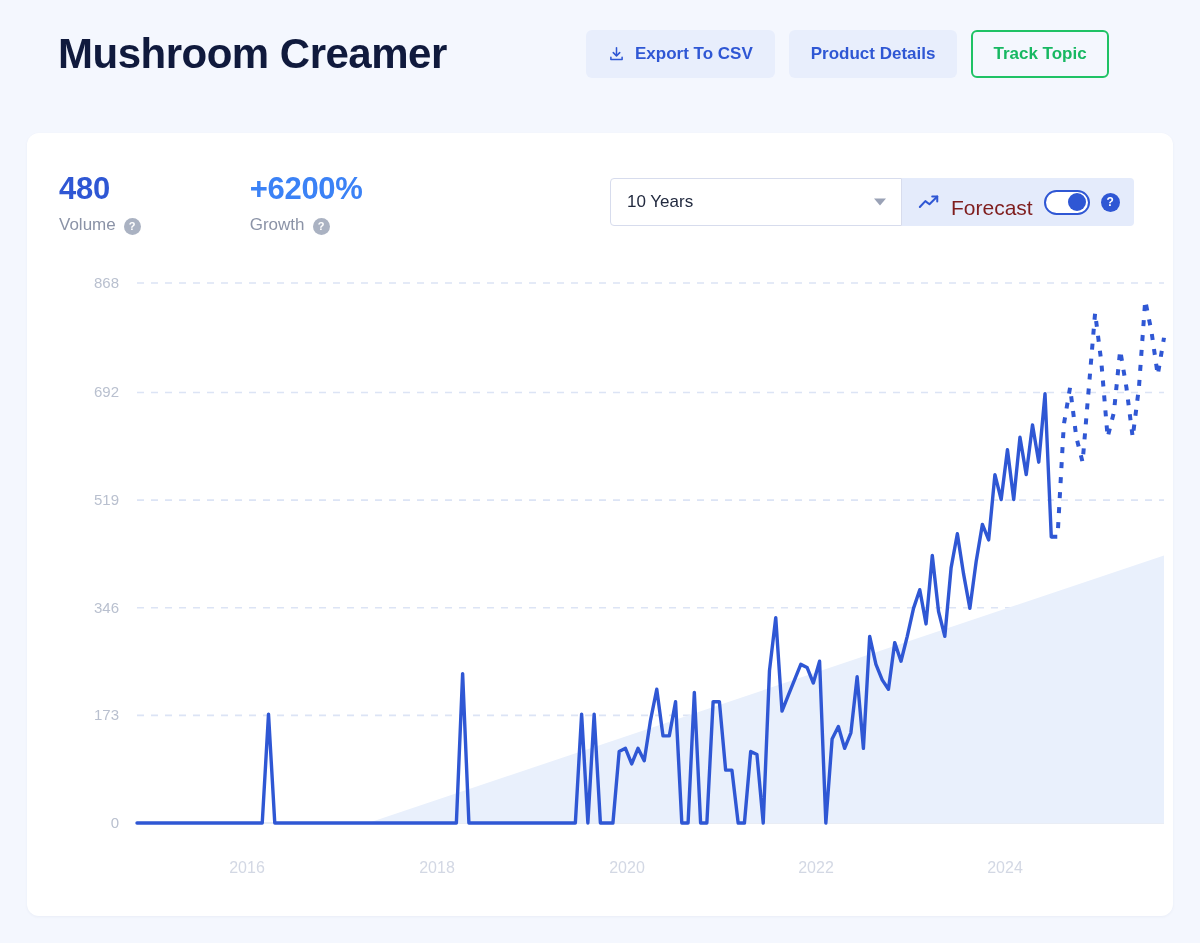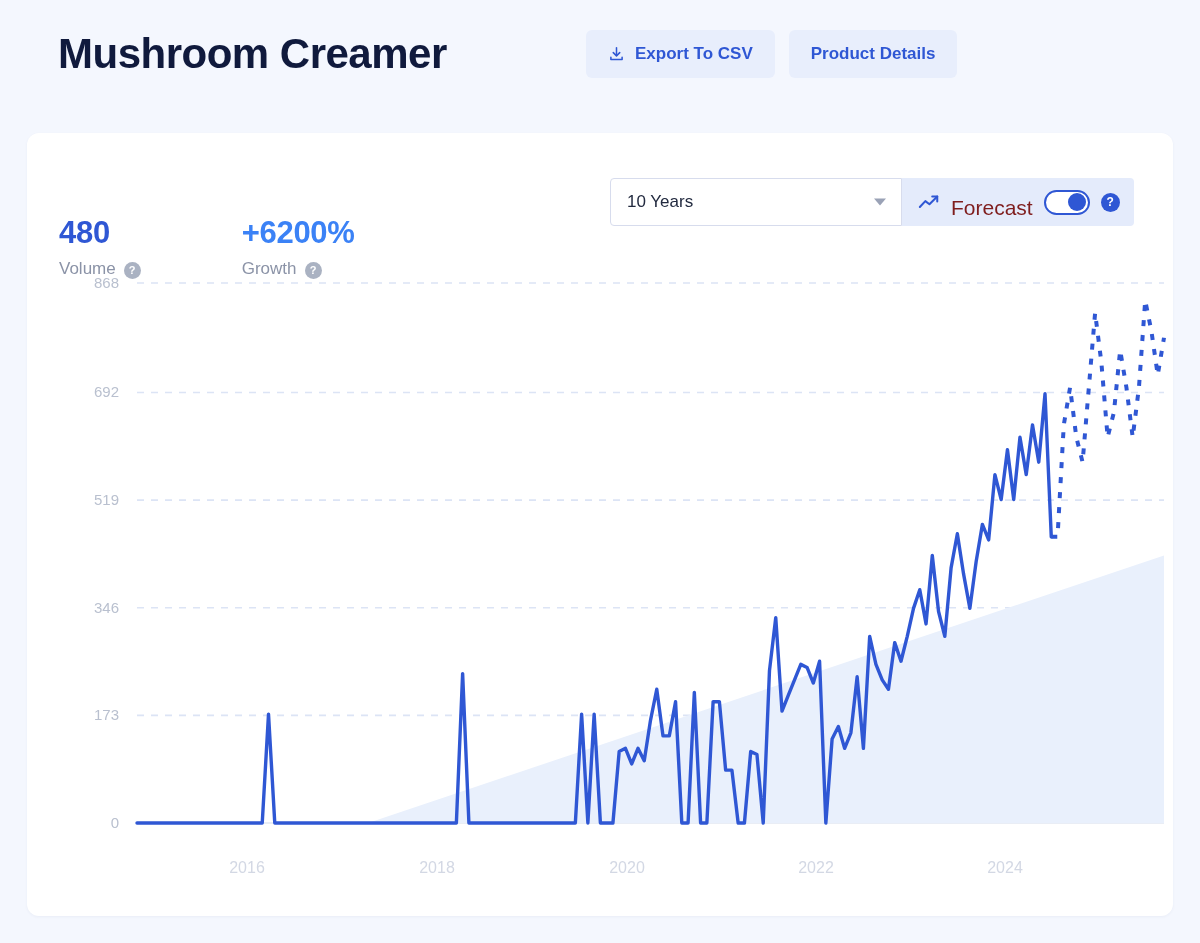--- a/index.html
+++ b/index.html
@@ -39,21 +39,21 @@
   .dl-icon { width: 17px; height: 17px; display: block; }
 
   
   .card {
     position: absolute; left: 27px; top: 133px; width: 1146px; height: 783px;
     background: #ffffff; border-radius: 12px;
     box-shadow: 0 1px 3px rgba(30,50,110,0.05);
   }
 
   
-  .stats { position: absolute; left: 32px; top: 38px; display: flex; gap: 8px; margin-top: 44px; }
+  .stats { position: absolute; left: 32px; top: 38px; display: flex; gap: 16px; }
   .stat { display: flex; flex-direction: column; }
   .stat + .stat { margin-left: 93px; }
   .stat-value { font-size: 31px; font-weight: 700; line-height: 36px; letter-spacing: -0.3px; }
   .stat-value.blue { color: #2f57d4; }
   .stat-value.green { color: #3b82f6; }
   .stat-label-row { display: flex; align-items: flex-end; gap: 8px; margin-top: 8px; }
   .stat-label { font-size: 17px; color: #8b93a7; line-height: 20px; }
   .qmark {
     width: 17px; height: 17px; border-radius: 50%; background: #aab2c2;
     color: #ffffff; font-size: 11px; font-weight: 700;
@@ -108,20 +108,23 @@
             <path d="M10 2 L10 11"></path>
               <path d="M6.2 7.8 L10 11.6 L13.8 7.8"></path>
             <path d="M3.4 13.2 L3.4 16 L16.6 16 L16.6 13.2"></path>
           </svg>
         </span>
         <span>Export To CSV</span>
       </button>
       <button class="btn">
         <span>Product Details</span>
       </button>
+      <button class="btn btn-outline">
+        <span>Track Topic</span>
+      </button>
     </div>
   </div>
 
   <div class="card">
 
     <div class="stats">
       <div class="stat">
         <div class="stat-value blue">480</div>
         <div class="stat-label-row">
           <span class="stat-label">Volume</span>

